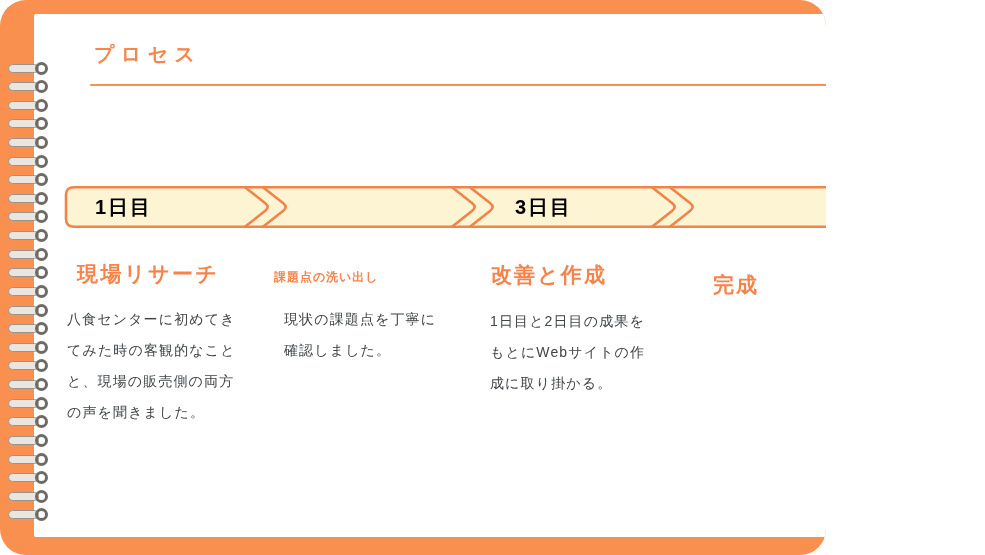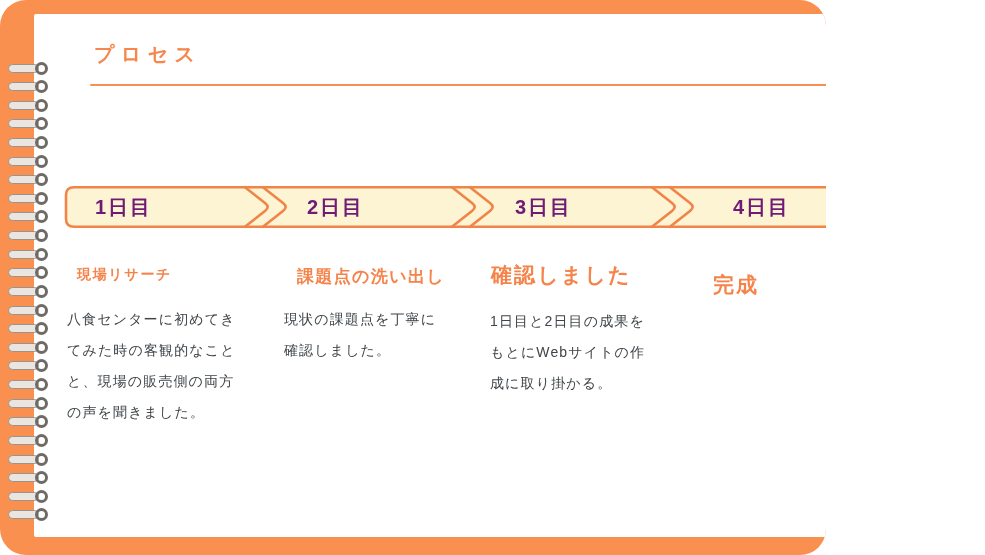--- a/index.html
+++ b/index.html
@@ -65,36 +65,36 @@
   }
   .timeline-band { position: absolute; left: 64px; top: 185px; }
   .day-label {
     position: absolute;
     top: 187px;
     height: 40px;
     line-height: 40px;
     font-size: 20px;
     font-weight: bold;
     letter-spacing: 0.1em;
-    color: #701a75;
+    color: #000000;
     white-space: nowrap;
   }
   .day-label.d1 { left: 95px; }
   .day-label.d2 { left: 307px; }
   .day-label.d3 { left: 515px; text-align: right; }
   .day-label.d4 { left: 733px; }
   .step-heading {
     position: absolute;
     font-weight: bold;
     color: #F5834A;
     white-space: nowrap;
     line-height: 26px;
   }
-  .step-heading.h1 { left: 77px;  top: 261px; font-size: 14px; letter-spacing: 0.12em; }
-  .step-heading.h2 { left: 297px; top: 264px; font-size: 17px; letter-spacing: 0.08em; }
+  .step-heading.h1 { left: 77px;  top: 261px; font-size: 21px; letter-spacing: 0.12em; }
+  .step-heading.h2 { left: 274px; top: 264px; font-size: 12px; letter-spacing: 0.08em; }
   .step-heading.h3 { left: 491px; top: 262px; font-size: 21px; letter-spacing: 0.1em; }
   .step-heading.h4 { left: 713px; top: 272px; font-size: 21px; letter-spacing: 0.1em; }
   .step-body {
     position: absolute;
     font-size: 14px;
     font-weight: 500;
     letter-spacing: 0.08em;
     line-height: 31px;
     color: #3E4448;
     white-space: pre-line;
@@ -224,27 +224,25 @@
     <path d="M 199 2.2 L 219.3 18.3 Q 224 22 219.3 25.7 L 199 41.8" fill="none" stroke="#F08449" stroke-width="2.6" stroke-linejoin="round" stroke-linecap="round"></path>
 
     <path d="M 388 2.2 L 408.3 18.3 Q 413 22 408.3 25.7 L 388 41.8" fill="none" stroke="#F08449" stroke-width="2.6" stroke-linejoin="round" stroke-linecap="round"></path>
     <path d="M 406 2.2 L 426.3 18.3 Q 431 22 426.3 25.7 L 406 41.8" fill="none" stroke="#F08449" stroke-width="2.6" stroke-linejoin="round" stroke-linecap="round"></path>
 
     <path d="M 588 2.2 L 608.3 18.3 Q 613 22 608.3 25.7 L 588 41.8" fill="none" stroke="#F08449" stroke-width="2.6" stroke-linejoin="round" stroke-linecap="round"></path>
     <path d="M 606 2.2 L 626.3 18.3 Q 631 22 626.3 25.7 L 606 41.8" fill="none" stroke="#F08449" stroke-width="2.6" stroke-linejoin="round" stroke-linecap="round"></path>
   </svg>
 
   <div class="day-label d1">1日目</div>
-  <div class="day-label d2">2日目</div>
   <div class="day-label d3">3日目</div>
-  <div class="day-label d4">4日目</div>
 
   <div class="step-heading h1">現場リサーチ</div>
   <div class="step-heading h2">課題点の洗い出し</div>
-  <div class="step-heading h3">確認しました</div>
+  <div class="step-heading h3">改善と作成</div>
   <div class="step-heading h4">完成</div>
 
   <div class="step-body b1">八食センターに初めてき
 てみた時の客観的なこと
 と、現場の販売側の両方
 の声を聞きました。</div>
   <div class="step-body b2">現状の課題点を丁寧に
 確認しました。</div>
   <div class="step-body b3">1日目と2日目の成果を
 もとにWebサイトの作

